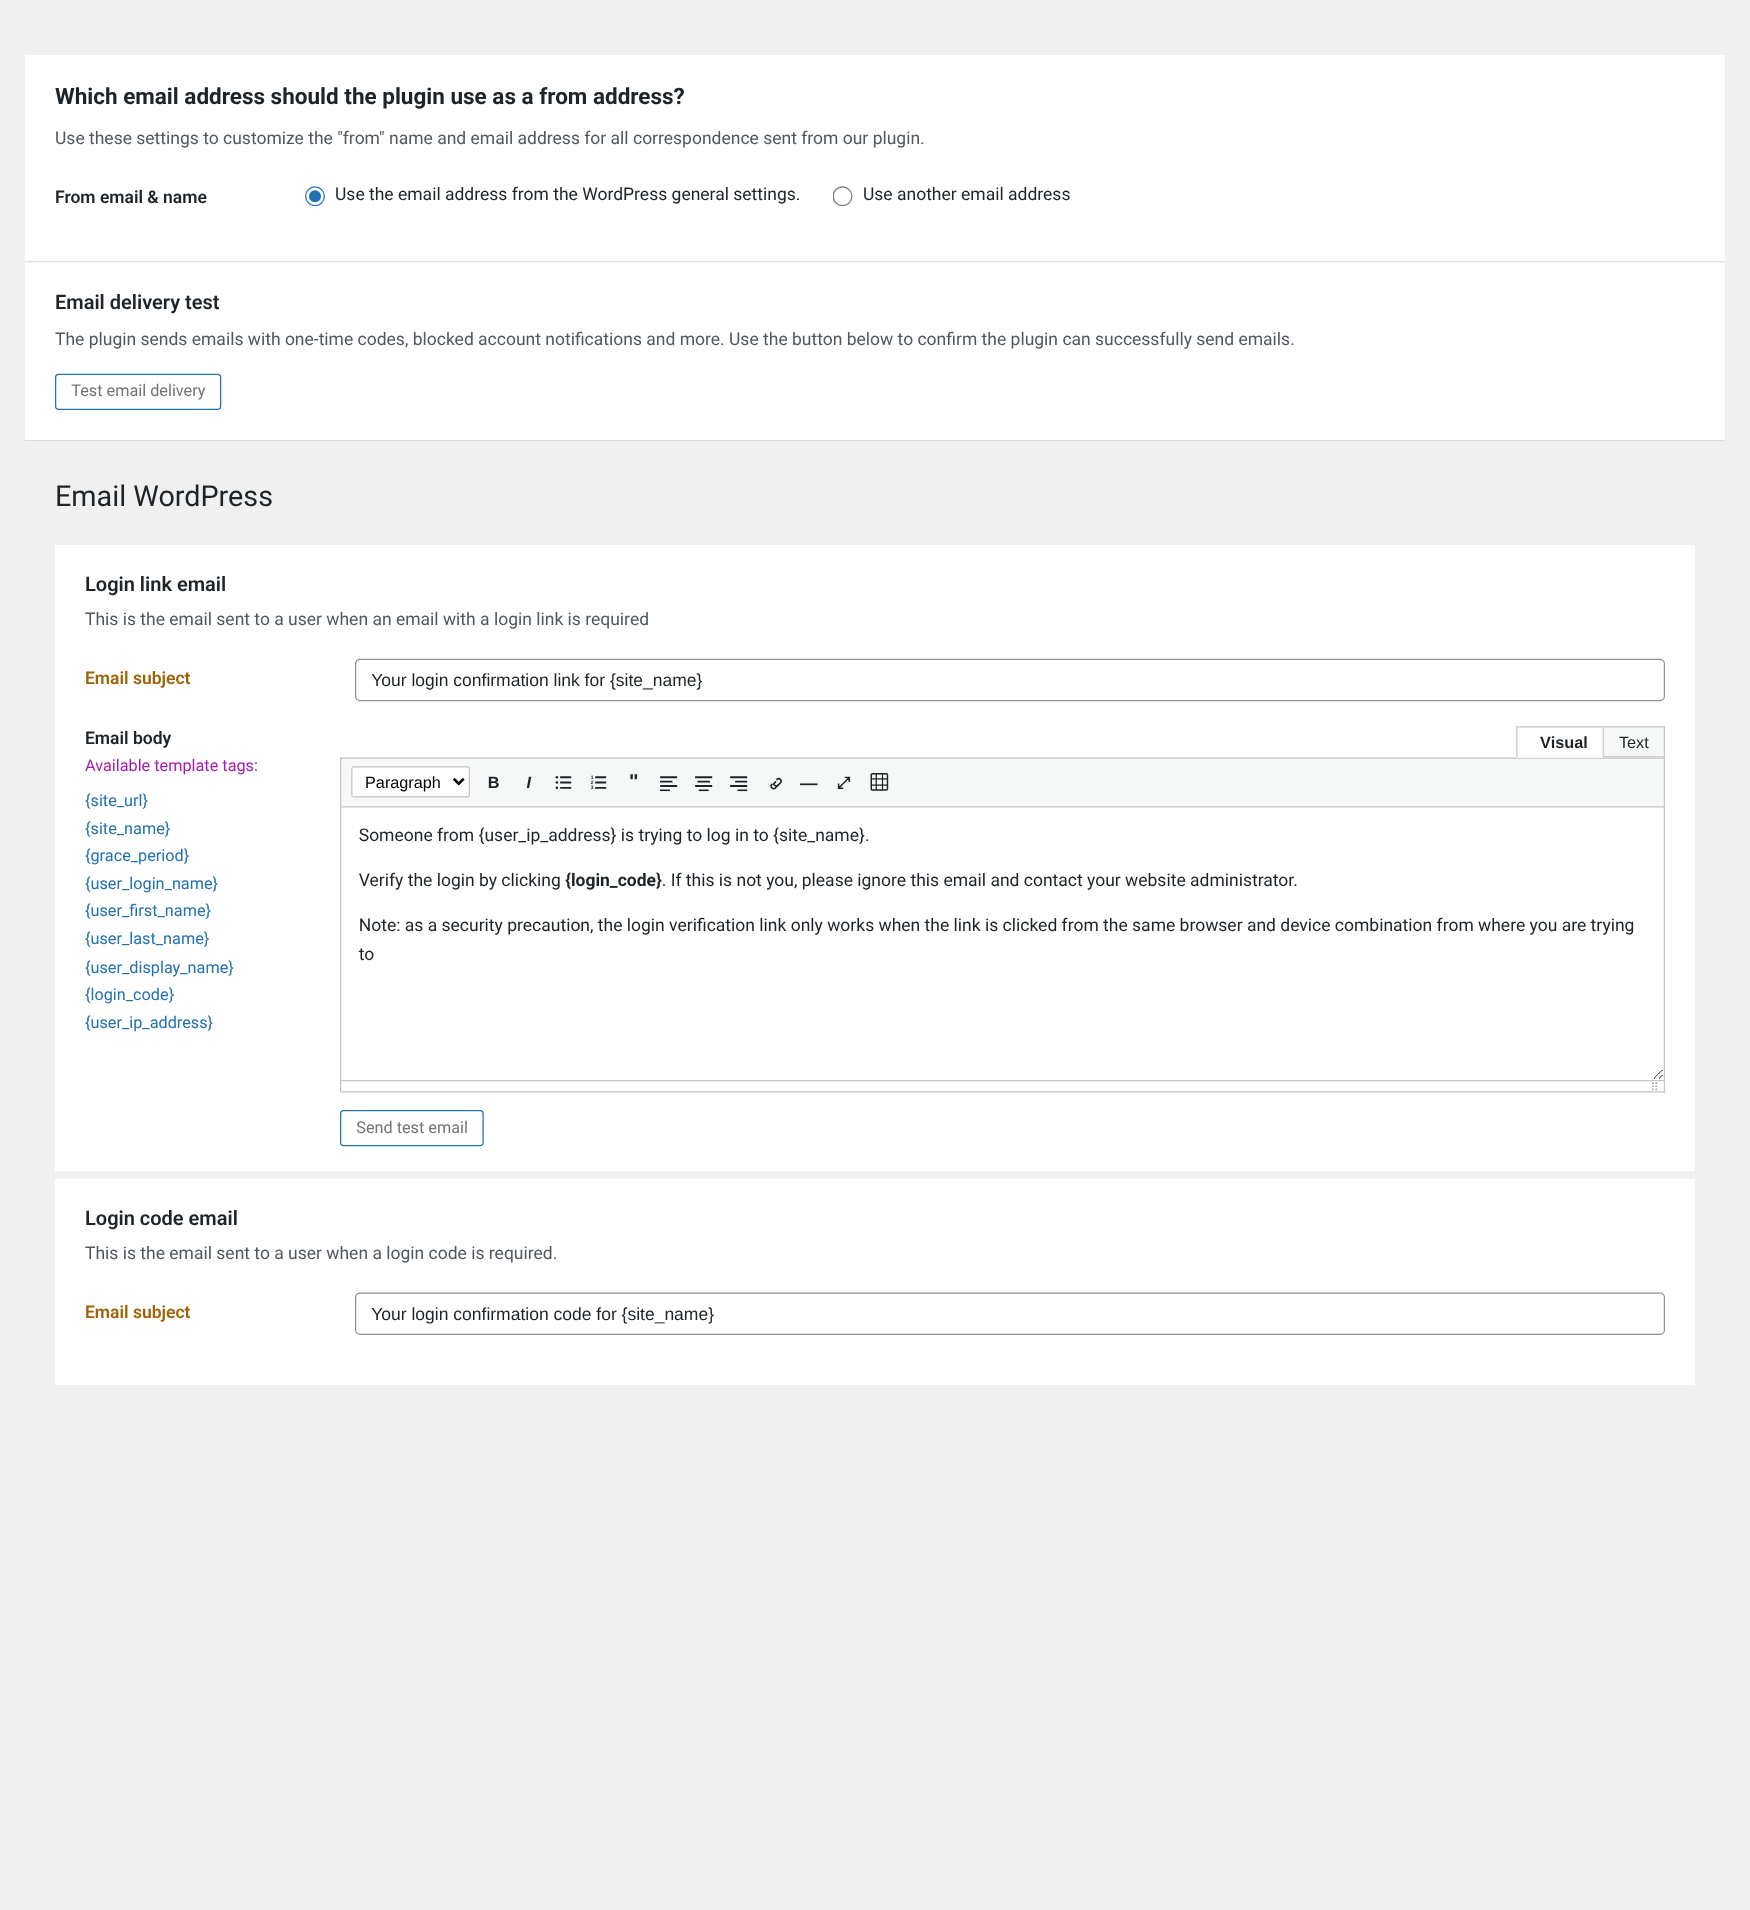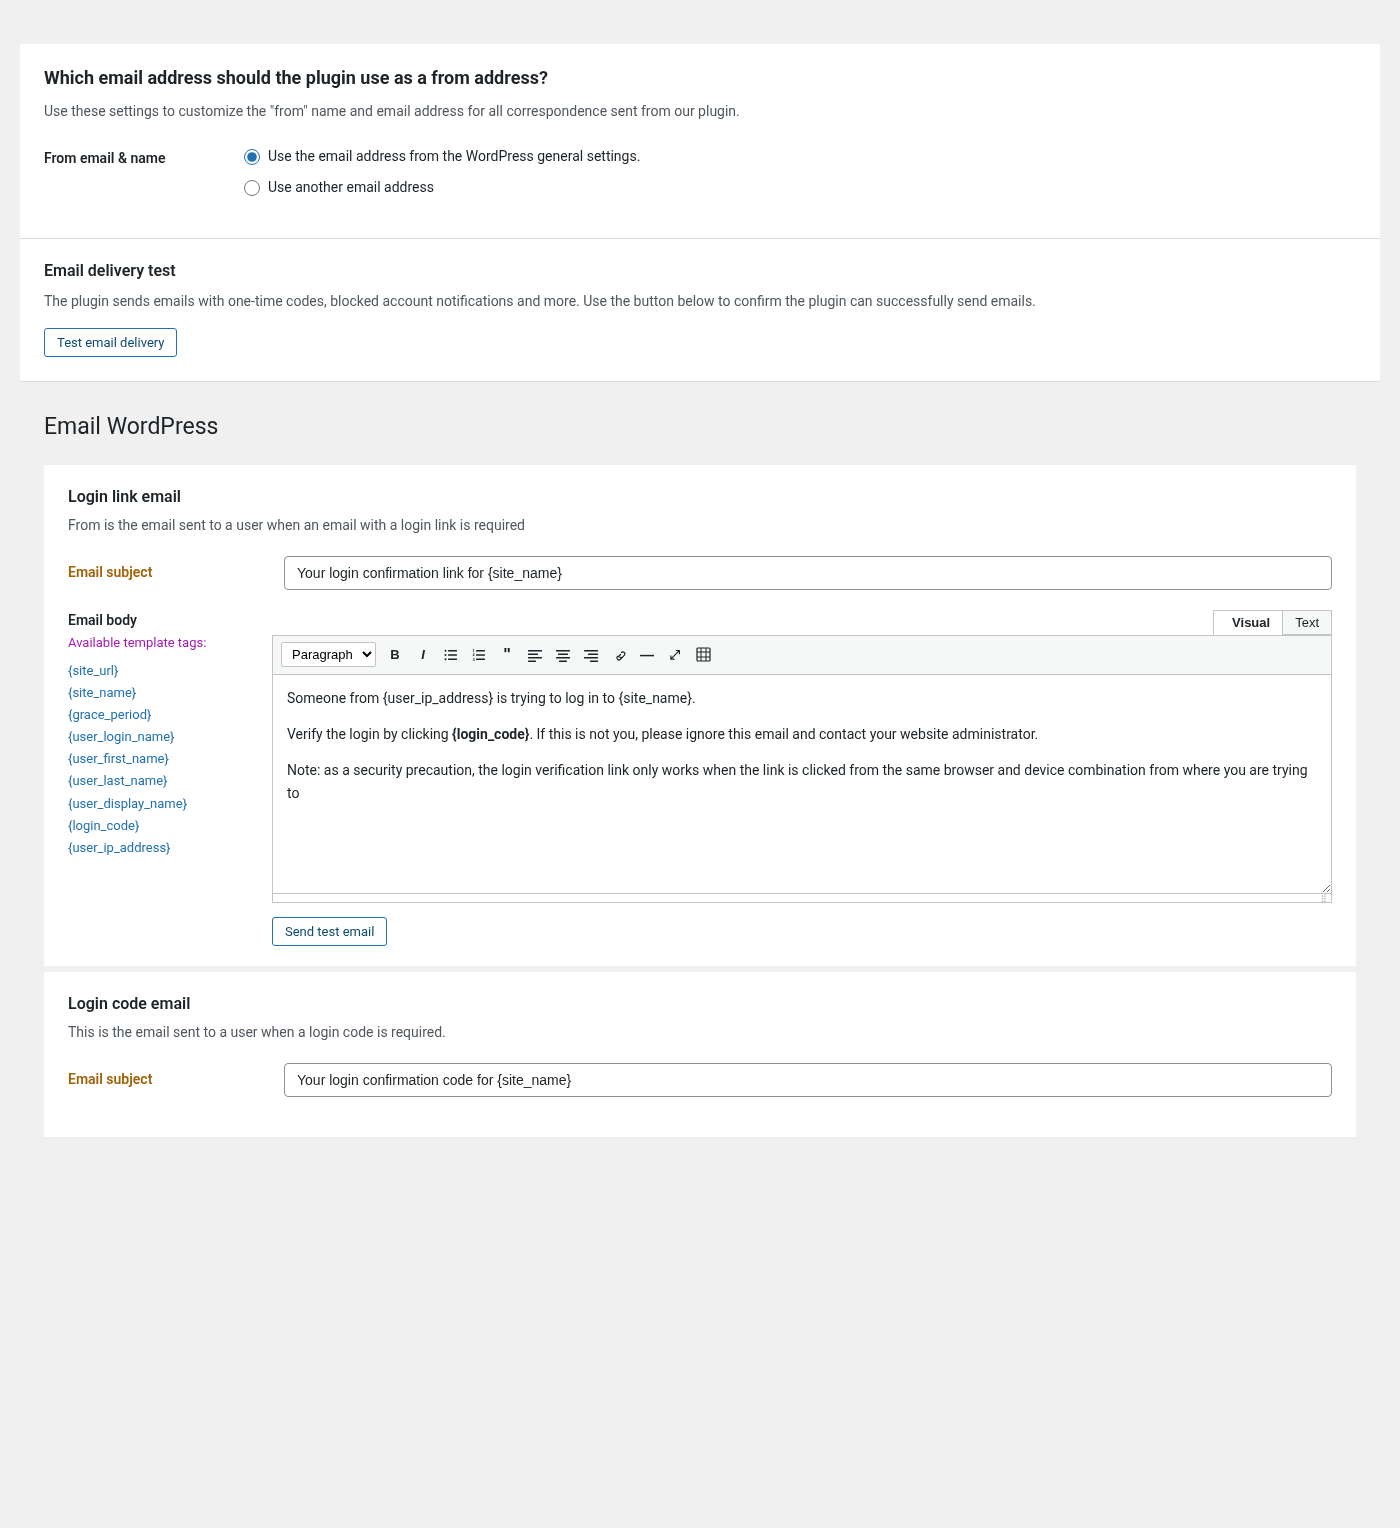--- a/index.html
+++ b/index.html
@@ -25,22 +25,22 @@
       font-size: 14px;
       min-width: 200px;
       padding-top: 2px;
       color: #1d2327;
     }
     .form-control {
       flex: 1;
     }
     .radio-group {
       display: flex;
-      flex-direction: column;
-      gap: 10px;
+      flex-direction: row;
+      gap: 26px;
     }
     .radio-option {
       display: flex;
       align-items: center;
       gap: 8px;
       cursor: pointer;
     }
     .radio-option input[type="radio"] {
       width: 16px;
       height: 16px;
@@ -56,21 +56,21 @@
       padding: 6px 12px;
       font-size: 13px;
       cursor: pointer;
       border-radius: 3px;
       text-decoration: none;
       font-family: inherit;
     }
     .btn-outline {
       background: #fff;
       border: 1px solid #2271b1;
-      color: #0c4a6e;
+      color: #737373;
       text-align: right;
     }
     .templates-heading {
       font-size: 23px;
       font-weight: 400;
       color: #1d2327;
       margin-bottom: 24px;
       padding: 0 24px;
     }
     .template-block {
@@ -289,21 +289,21 @@
     <button class="btn btn-outline">Test email delivery</button>
   </div>
 
   <hr class="full-divider">
 
   <div style="background:#f0f0f1; padding: 28px 24px 0 24px;">
     <h2 class="templates-heading" style="padding:0; margin-bottom: 20px;">Email WordPress</h2>
 
     <div class="template-block">
       <div class="template-title">Login link email</div>
-      <div class="template-description">From is the email sent to a user when an email with a login link is required</div>
+      <div class="template-description">This is the email sent to a user when an email with a login link is required</div>
 
       <div class="email-subject-row">
         <div class="email-subject-label">Email subject</div>
         <input type="text" class="email-subject-input" value="Your login confirmation link for {site_name}" style="">
       </div>
 
       <div class="email-body-section">
 
         <div class="email-body-sidebar">
           <div class="email-body-label">Email body</div>

